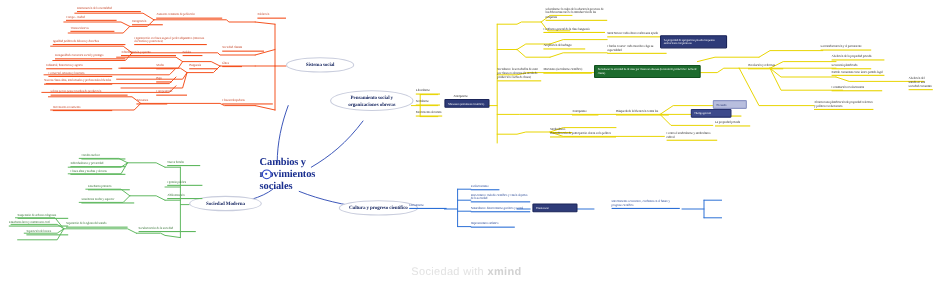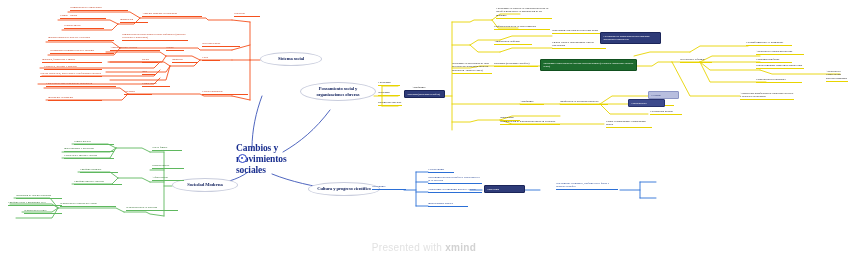--- a/index.html
+++ b/index.html
@@ -322,14 +322,14 @@
 
 <div class="node hl lav" style="left:648px;top:91px;width:24px;">El estado</div>
 
 <div class="node hl slate" style="left:628px;top:99px;width:30px;">Huelga general</div>
 
 <div class="node hl navy" style="left:404px;top:90px;width:34px;">Marxismo (socialismo científico)</div>
 
 <div class="node hl navy" style="left:484px;top:185px;width:34px;">Positivismo</div>
 
 <div class="watermark">
-  <span>Presented with </span><b>xmind</b>
+  <span>Sociedad with </span><b>xmind</b>
 </div>
 
 </body></html>

